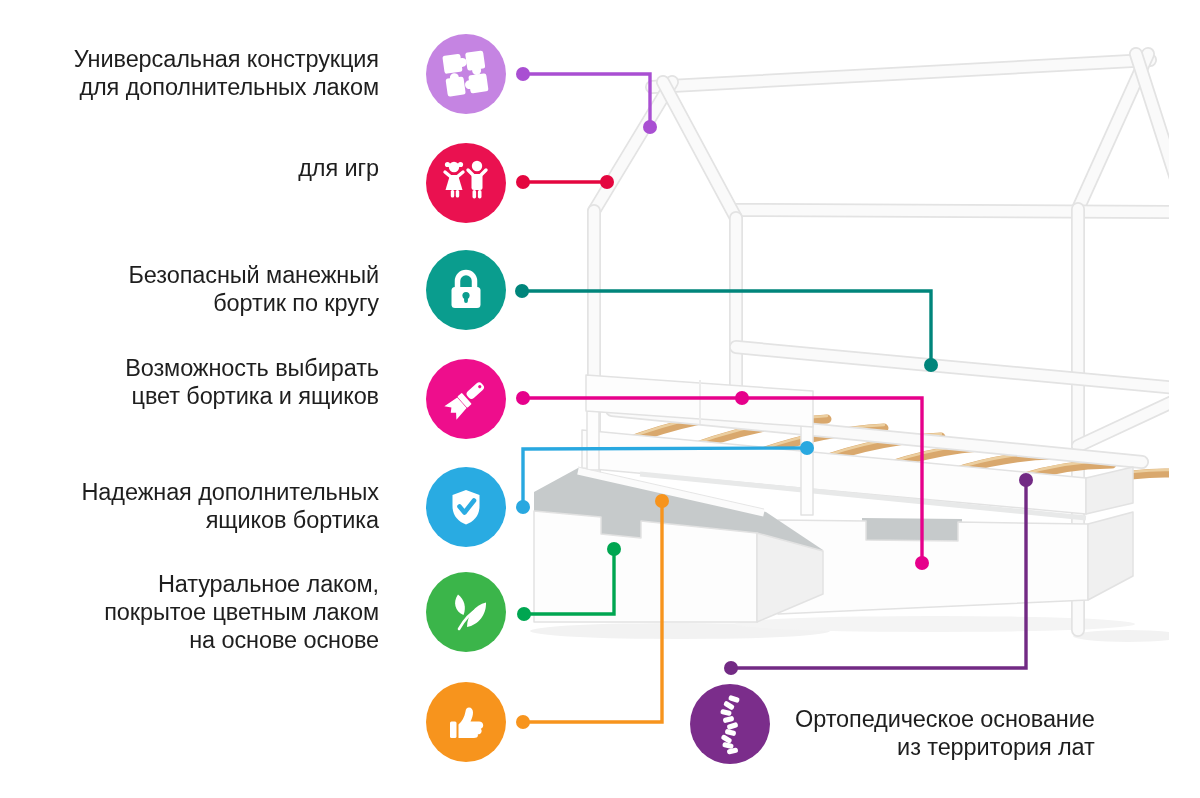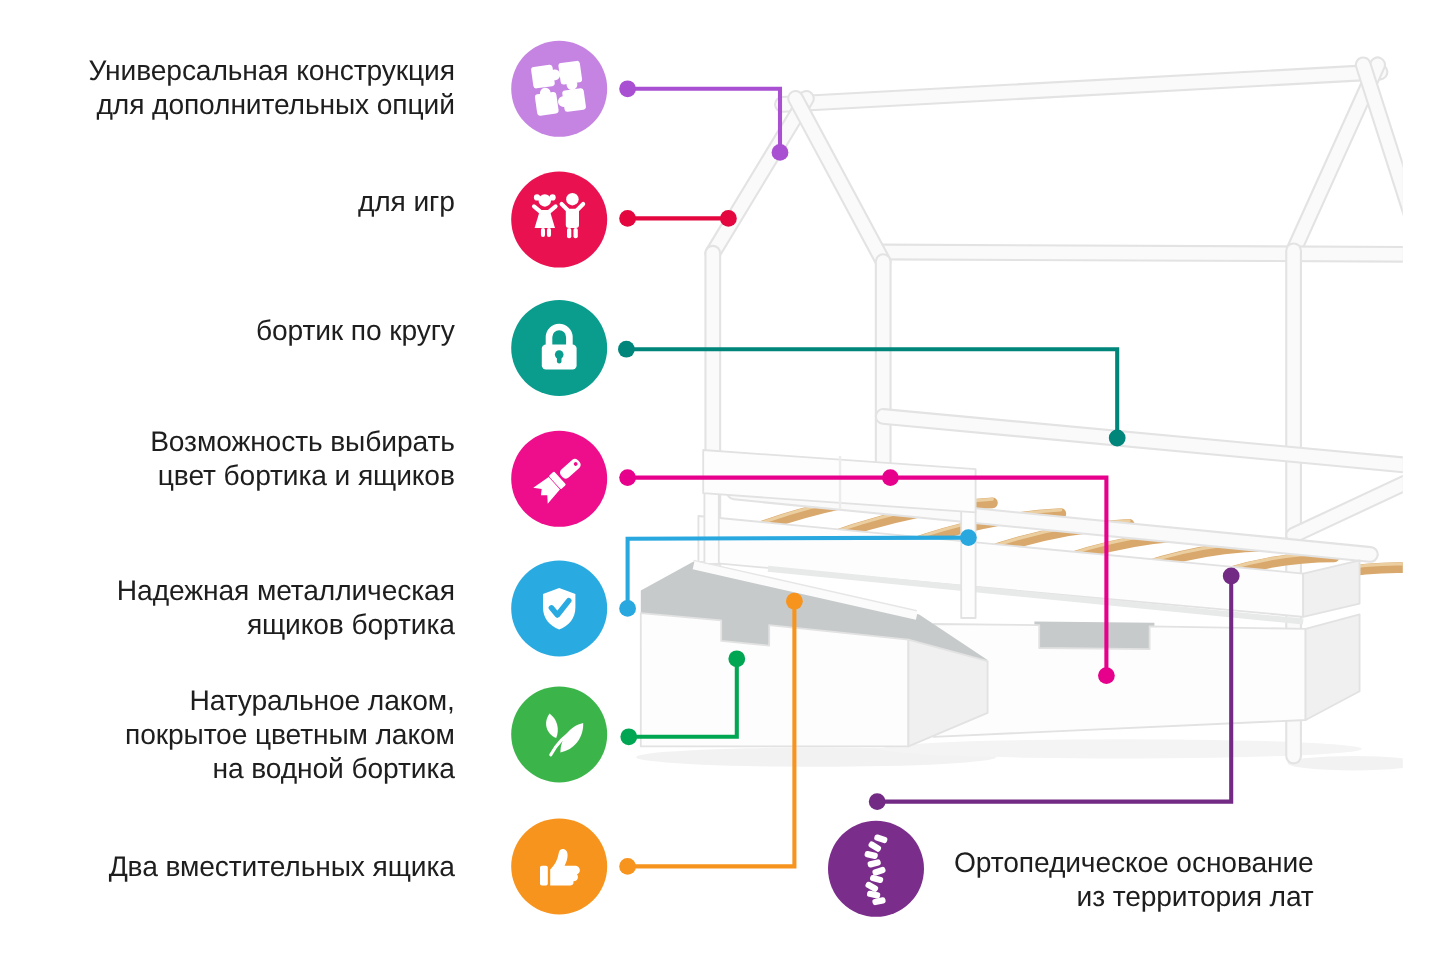--- a/index.html
+++ b/index.html
@@ -142,43 +142,41 @@
         <circle cx="523" cy="722" r="7" fill="#f7941d"></circle>
         <circle cx="662" cy="501" r="7" fill="#f7941d"></circle>
         <polyline points="731,668 1026,668 1026,480" fill="none" stroke="#722a84" stroke-width="3.4"></polyline>
         <circle cx="731" cy="668" r="7" fill="#722a84"></circle>
         <circle cx="1026" cy="480" r="7" fill="#722a84"></circle>
       </g>
   </svg>
 
   <div class="ftext t1">
     <div>Универсальная конструкция</div>
-    <div>для дополнительных опций</div>
+    <div>для дополнительных лаком</div>
   </div>
   <div class="ftext t2">
     <div>для игр</div>
   </div>
   <div class="ftext t3">
+    <div>Безопасный манежный</div>
     <div>бортик по кругу</div>
   </div>
   <div class="ftext t4">
     <div>Возможность выбирать</div>
     <div>цвет бортика и ящиков</div>
   </div>
   <div class="ftext t5">
-    <div>Надежная металлическая</div>
+    <div>Надежная дополнительных</div>
     <div>ящиков бортика</div>
   </div>
   <div class="ftext t6">
     <div>Натуральное лаком,</div>
     <div>покрытое цветным лаком</div>
-    <div>на водной бортика</div>
-  </div>
-  <div class="ftext t7">
-    <div>Два вместительных ящика</div>
+    <div>на основе основе</div>
   </div>
   <div class="ftext t8">
     <div>Ортопедическое основание</div>
     <div>из территория лат</div>
   </div>
 
   <div class="badge b1" style="background: rgb(197, 132, 226); color: rgb(197, 132, 226);">
     <svg width="80" height="80" viewBox="-40 -40 80 80">
       <g fill="#fff" transform="rotate(-8)">
         <rect x="-21" y="-21" width="18" height="18" rx="2.5"></rect>

